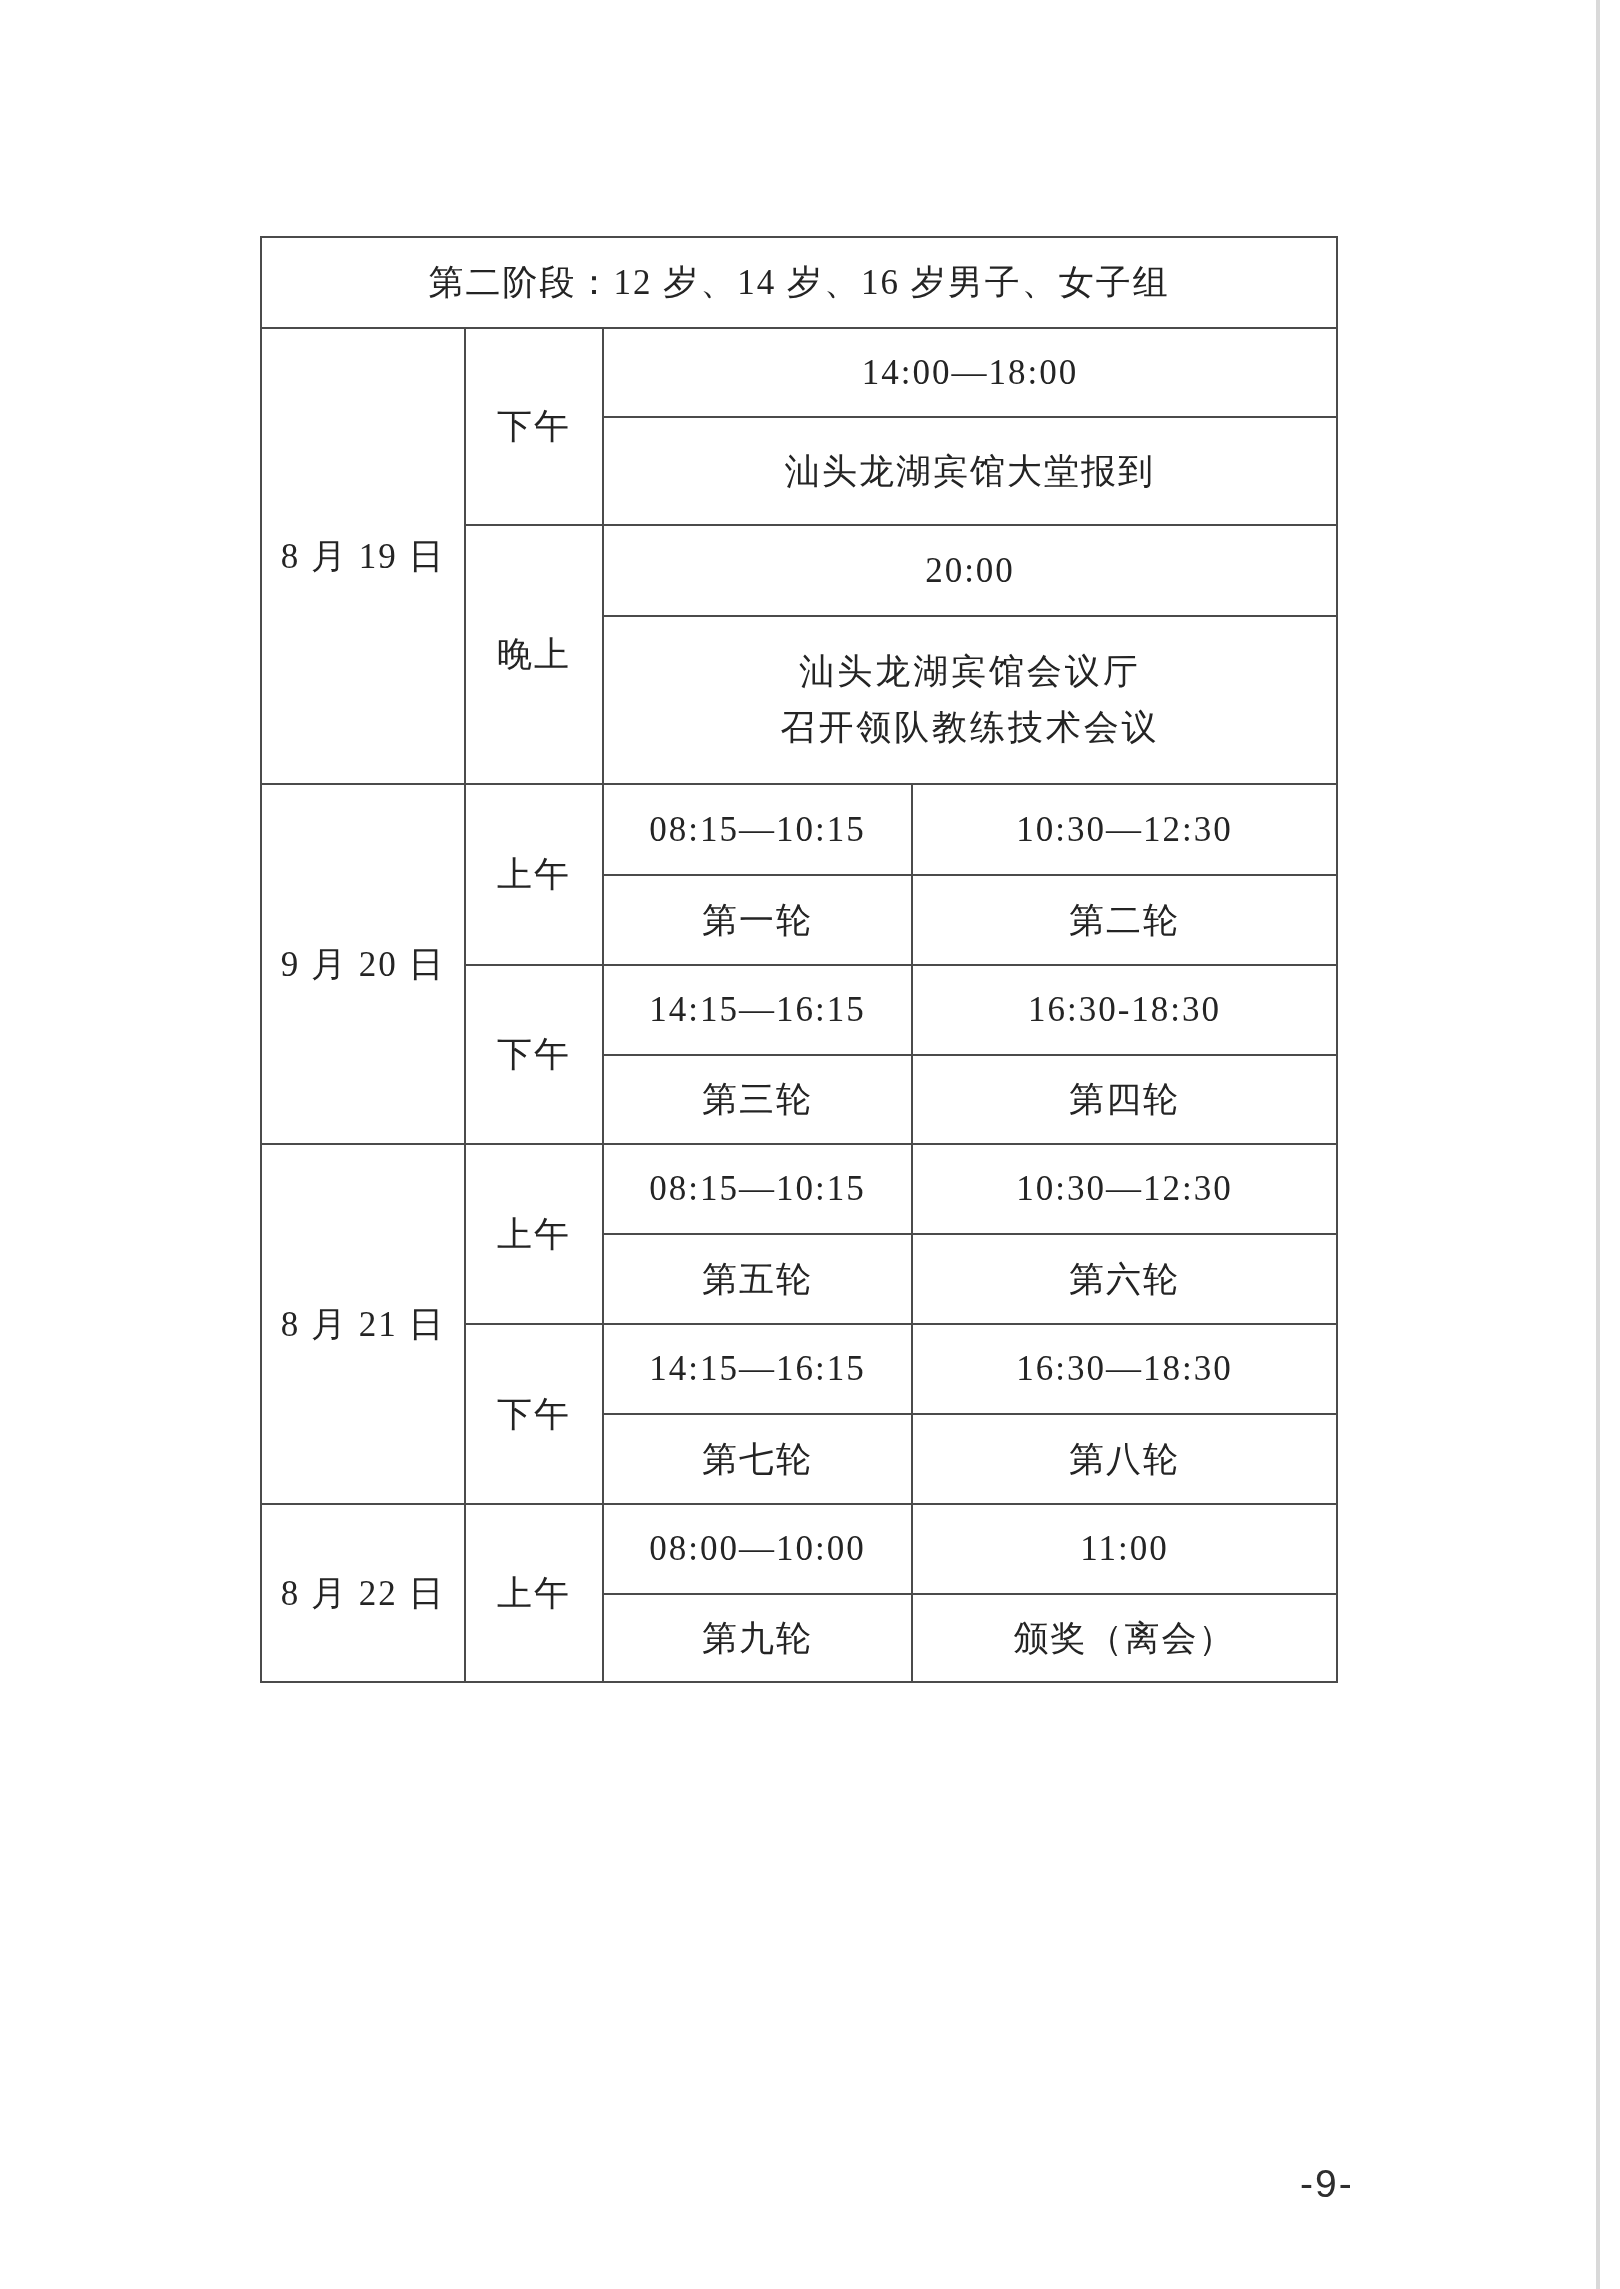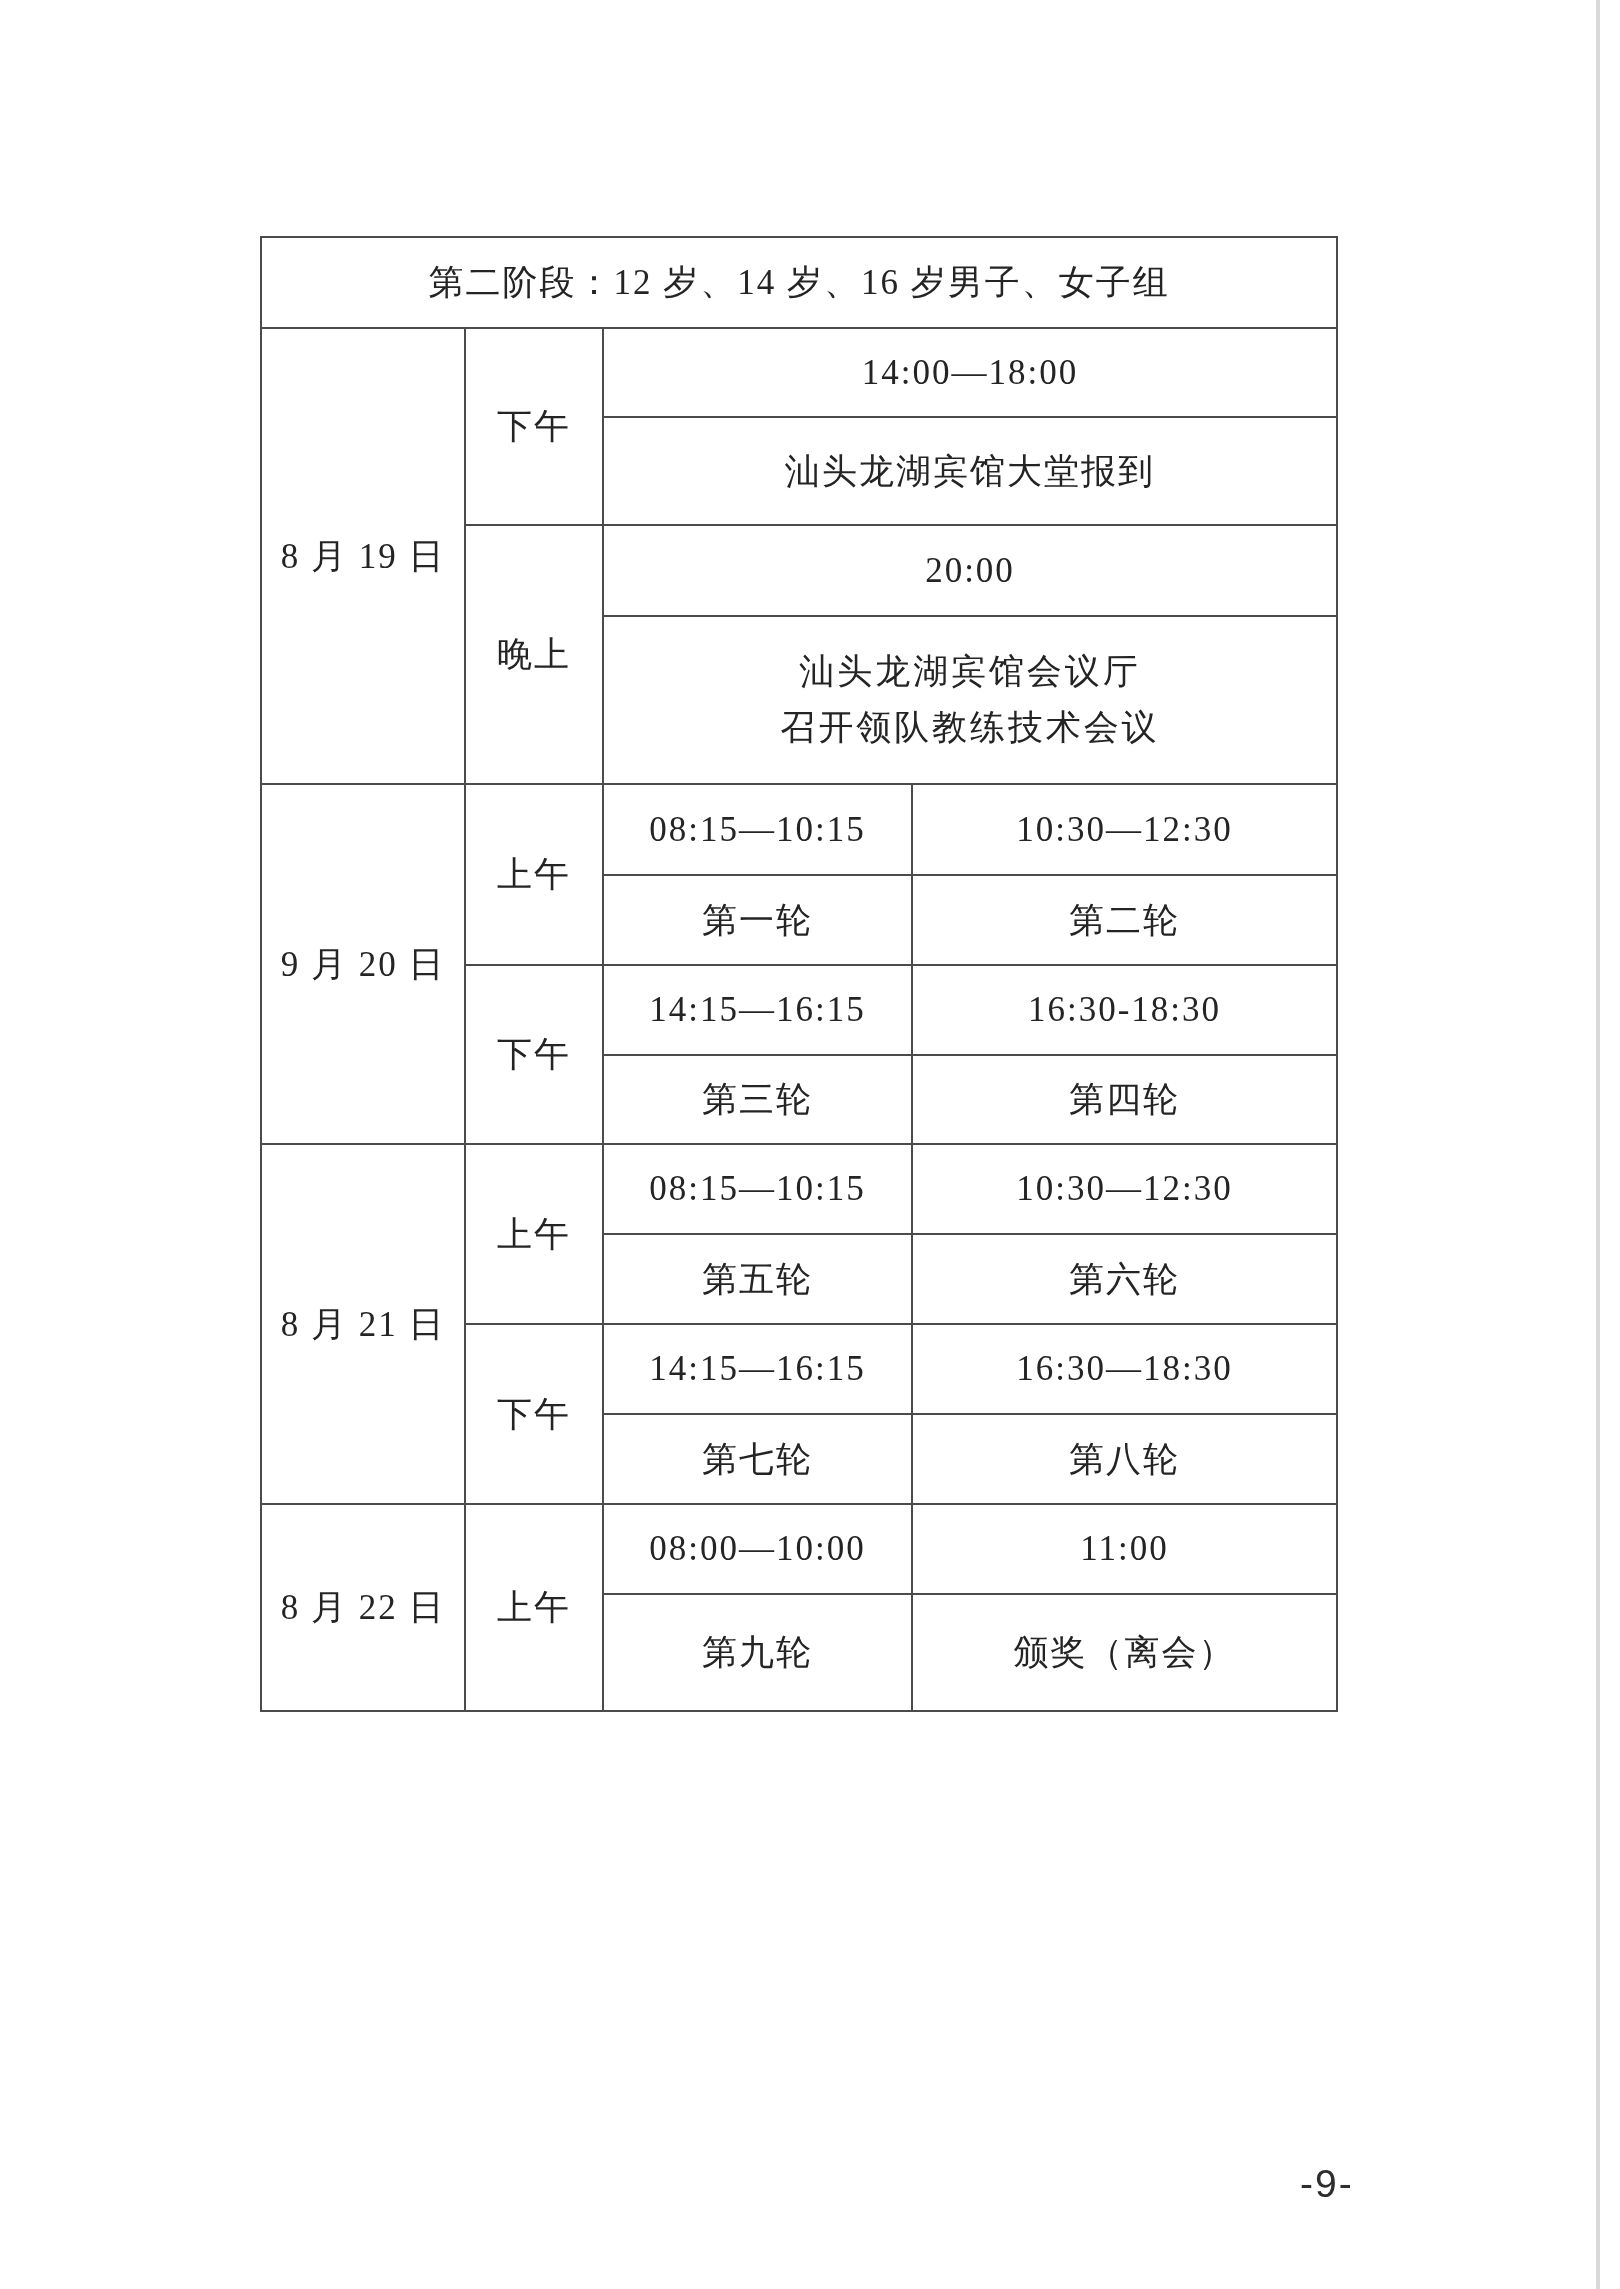--- a/index.html
+++ b/index.html
@@ -31,21 +31,21 @@
   }
   td.stage-header{font-size:36px;letter-spacing:2.9px;margin-left:16px;}
   td.time-cell{font-size:36px;letter-spacing:1px;border-radius:29px;}
   td.event-cell{font-size:35px;letter-spacing:2.9px;}
   .event-lines div{line-height:56px;letter-spacing:2.9px;}
   tr.h93{height:91px;}
   tr.h91{height:89px;}
   tr.h90{height:108px;}
   tr.h179{height:168px;}
   tr.h92{height:90px;}
-  tr.h97{height:117px;}
+  tr.h97{height:88px;}
   .pagenum{
     position:absolute;
     left:1300px;
     top:2162px;
     font-size:39px;
     letter-spacing:2px;
     color:#2e2e2e;
     font-family:"Liberation Sans","DejaVu Sans",sans-serif;
   }
   .scan-line{

